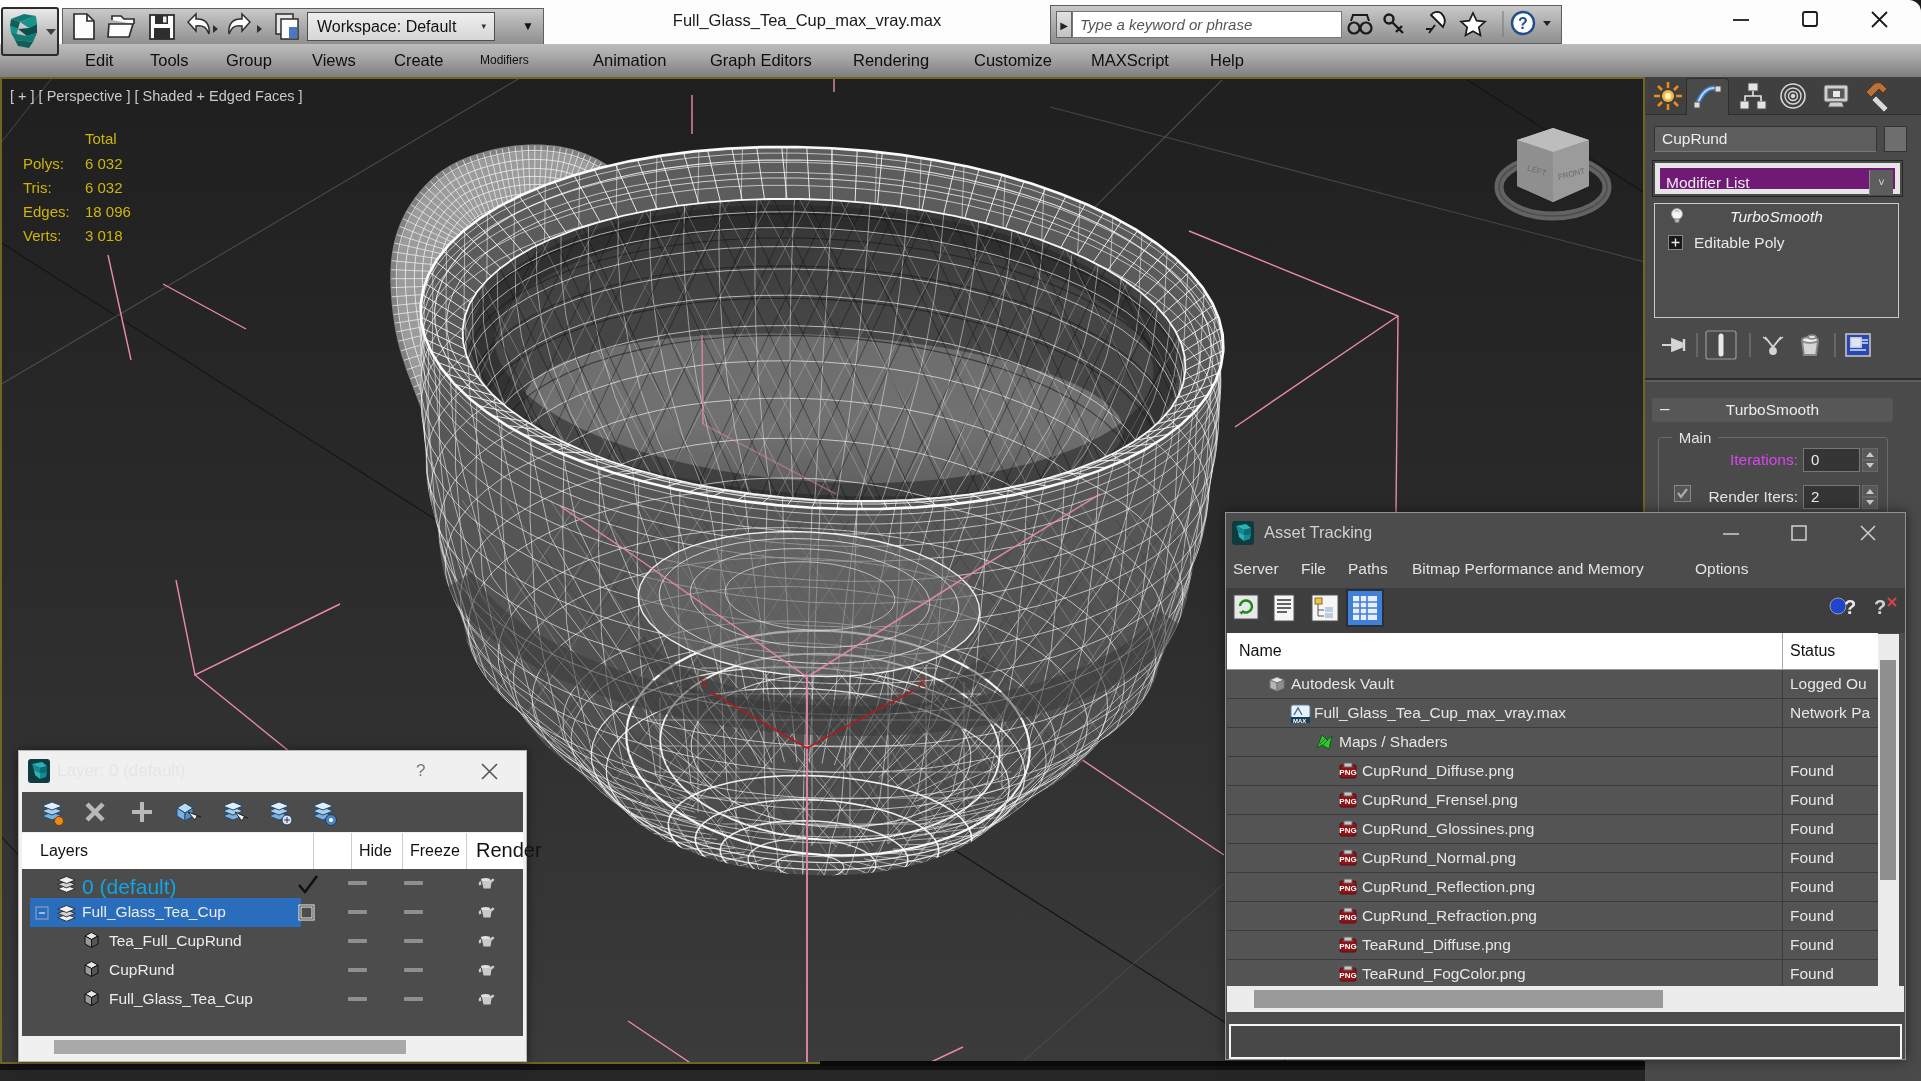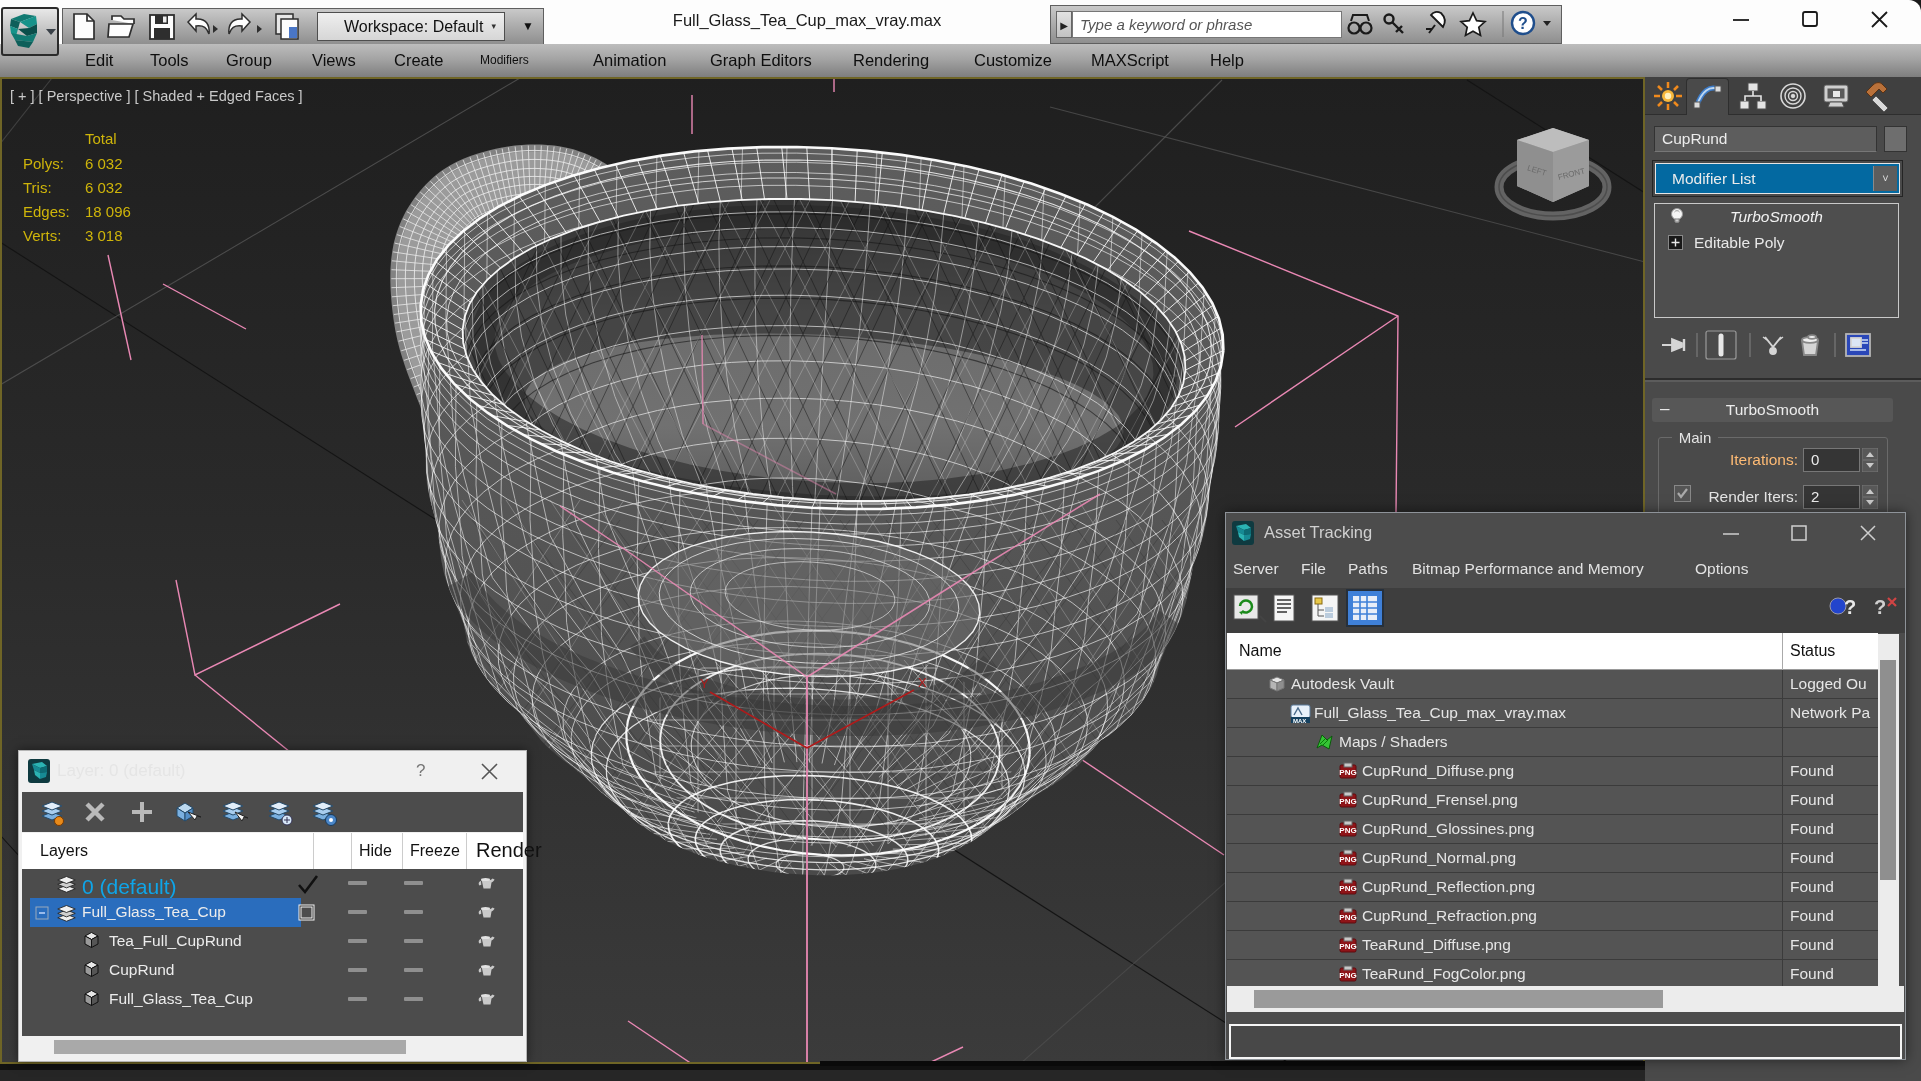--- a/index.html
+++ b/index.html
@@ -564,21 +564,21 @@
     <rect x="101" y="8.5" width="3.5" height="6" fill="#eee"></rect>
     <rect x="92" y="20" width="16" height="11" fill="#2e2e2e"></rect>
     <path d="M126,14 l8,-8 v5 c10,-1 14,6 13,15 c-2,-6 -5,-9 -13,-8 v5 z" fill="#fdfdfd" stroke="#2e2e2e" stroke-width="1.5"></path>
     <path d="M151,17 l5,4 l-5,4 z" fill="#2e2e2e"></path>
     <path d="M188,14 l-8,-8 v5 c-10,-1 -14,6 -13,15 c2,-6 5,-9 13,-8 v5 z" fill="#fdfdfd" stroke="#2e2e2e" stroke-width="1.5"></path>
     <path d="M195,17 l5,4 l-5,4 z" fill="#2e2e2e"></path>
     <rect x="214" y="6" width="17" height="20" fill="#e8e8e8" stroke="#2e2e2e" stroke-width="1.5"></rect>
     <rect x="219" y="11" width="17" height="20" fill="#fdfdfd" stroke="#2e2e2e" stroke-width="1.5"></rect>
     <rect x="227" y="19" width="8" height="11" fill="#4a76c6"></rect>
   </svg>
-<div class="abs" style="left:317px;top:12px;width:188px;height:29px;background:linear-gradient(#efefef,#d6d6d6);border:1px solid #4e4e4e;color:#111;font-size:16px;line-height:27px;padding-left:26px">Workspace: Default<span style="position:absolute;right:8px;top:0px;font-size:9px;color:#333">▾</span></div>
+<div class="abs" style="left:307px;top:12px;width:188px;height:29px;background:linear-gradient(#efefef,#d6d6d6);border:1px solid #4e4e4e;color:#111;font-size:16px;line-height:27px;padding-left:9px">Workspace: Default<span style="position:absolute;right:8px;top:0px;font-size:9px;color:#333">▾</span></div>
 <div class="abs" style="left:516px;top:12px;width:24px;height:29px;color:#111;font-size:12px;text-align:center;line-height:29px">▼</div>
 <div class="abs" style="left:490px;top:0;width:634px;height:44px;color:#1a1a1a;font-size:16.5px;text-align:center;line-height:40px">Full_Glass_Tea_Cup_max_vray.max</div>
 <div class="abs" style="left:1050px;top:5px;width:512px;height:39px;background:linear-gradient(#c9c9c9,#ababab 50%,#8f8f8f);border:1px solid #5f5f5f"></div>
 <div class="abs" style="left:1056px;top:11px;width:16px;height:27px;background:linear-gradient(#e2e2e2,#c2c2c2);border:1px solid #666;font-size:10px;color:#222;text-align:center;line-height:27px">▶</div>
 <div class="abs" style="left:1072px;top:11px;width:270px;height:27px;background:#fff;border:1px solid #777;color:#555;font-size:15px;font-style:italic;line-height:25px;padding-left:7px">Type a keyword or phrase</div>
 <svg class="abs" style="left:1345px;top:10px" width="210" height="30" viewBox="0 0 210 30">
     <circle cx="9" cy="18" r="5.5" fill="none" stroke="#1a1a1a" stroke-width="2.2"></circle>
     <circle cx="21" cy="18" r="5.5" fill="none" stroke="#1a1a1a" stroke-width="2.2"></circle>
     <path d="M6,11 l2,-6 h14 l2,6" stroke="#1a1a1a" stroke-width="2" fill="none"></path>
     <circle cx="44" cy="9" r="4.5" fill="none" stroke="#1a1a1a" stroke-width="2.4"></circle>
@@ -649,21 +649,21 @@
       <rect x="-3" y="-5" width="7" height="6" fill="#e8e8e8"></rect>
     </g>
     <g transform="translate(233,17)">
       <path d="M-12,-4 l7,-7 c3,-3 7,-3 9,-1 l5,5 -4,4 -4,-4 -8,8 z" fill="#b9713a" stroke="#5a3214"></path>
       <path d="M-2,0 l12,12 -4,4 -12,-12 z" fill="#d9d9d9" stroke="#555"></path>
     </g>
   </svg>
 <div class="abs" style="left:1654px;top:126px;width:223px;height:26px;background:#5d5d5d;border:1px solid #333;border-bottom-color:#777;color:#ececec;font-size:15.5px;line-height:24px;padding-left:7px">CupRund</div>
 <div class="abs" style="left:1884px;top:126px;width:23px;height:26px;background:#6e6e6e;border:1px solid #333"></div>
 <div class="abs" style="left:1652px;top:160px;width:251px;height:37px;background:#4a4a4a;border:1px solid #242424;padding:2px">
-    <div style="width:100%;height:100%;background:#0369a1;border:1px solid #e5e5e5;color:#ececec;font-size:15.5px;line-height:29px;padding-left:16px;position:relative">Modifier List<span style="position:absolute;right:2px;top:2px;width:24px;height:25px;background:#5d5d5d;border-left:1px solid #8a8a8a;text-align:center;color:#ddd;font-size:11px;line-height:25px">˅</span></div>
+    <div style="width:100%;height:100%;background:#701a75;border:5px solid #e5e5e5;color:#ececec;font-size:15.5px;line-height:29px;padding-left:6px;position:relative">Modifier List<span style="position:absolute;right:2px;top:2px;width:24px;height:25px;background:#5d5d5d;border-left:1px solid #8a8a8a;text-align:center;color:#ddd;font-size:11px;line-height:25px">˅</span></div>
   </div>
 <div class="abs" style="left:1654px;top:203px;width:245px;height:115px;background:#4e4e4e;border:1px solid #c9c9c9">
     <div style="height:26px;position:relative;color:#f2f2f2;font-size:15.5px;font-style:italic;text-align:center;line-height:26px"><svg style="position:absolute;left:14px;top:3px" width="16" height="20" viewBox="0 0 16 20">
         <circle cx="8" cy="7" r="5.5" fill="#f5f5f5" stroke="#999"></circle>
         <path d="M6,12 h4 v3 h-4 z M6.5,15.5 h3" stroke="#888" fill="#ccc"></path>
         <path d="M5.5,5 a3,3 0 0 1 5,0" fill="none" stroke="#999"></path>
       </svg>TurboSmooth</div>
     <div style="height:26px;position:relative;color:#e8e8e8;font-size:15.5px;line-height:26px;padding-left:39px"><svg style="position:absolute;left:13px;top:5px" width="15" height="15" viewBox="0 0 15 15">
         <rect x="0.5" y="0.5" width="14" height="14" fill="#181818" stroke="#888"></rect>
         <path d="M3.5,7.5 h8 M7.5,3.5 v8" stroke="#e8e8e8" stroke-width="1.4"></path>
@@ -688,21 +688,21 @@
       <rect x="201" y="10" width="10" height="9" fill="#dce6f5"></rect>
       <path d="M212,12 h6 M212,15 h6 M200,22 h16" stroke="#cfe0f8" stroke-width="1.6"></path>
     </g>
   </svg>
 <div class="abs" style="left:1645px;top:378px;width:276px;height:2px;background:#2c2c2c"></div>
 <div class="abs" style="left:1645px;top:380px;width:276px;height:2px;background:#5c5c5c"></div>
 <div class="abs" style="left:1652px;top:398px;width:241px;height:24px;background:#575757;border-radius:3px;color:#ececec;font-size:15.5px;text-align:center;line-height:23px">TurboSmooth</div>
 <div class="abs" style="left:1660px;top:398px;width:14px;height:24px;color:#ececec;font-size:17px;line-height:22px">–</div>
 <div class="abs" style="left:1658px;top:437px;width:230px;height:200px;border:1px solid #6a6a6a;border-radius:3px"></div>
 <div class="abs" style="left:1672px;top:429px;width:46px;height:16px;background:#4a4a4a;color:#e4e4e4;font-size:15px;text-align:center">Main</div>
-<div class="abs" style="left:1690px;top:450px;width:108px;height:20px;color:#fdba74;font-size:15.5px;text-align:right;line-height:20px">Iterations:</div>
+<div class="abs" style="left:1690px;top:450px;width:108px;height:20px;color:#d946ef;font-size:15.5px;text-align:right;line-height:20px">Iterations:</div>
 <div class="abs" style="left:1803px;top:448px;width:57px;height:24px;background:#353535;border:1px solid #777;color:#ececec;font-size:15px;line-height:22px;padding-left:7px">0</div>
 <svg class="abs" style="left:1862px;top:448px" width="16" height="24" viewBox="0 0 16 24">
     <rect x="0" y="0" width="16" height="24" fill="#585858" stroke="#777" stroke-width="1"></rect>
     <path d="M8,4 l4,5 h-8 z M8,20 l4,-5 h-8 z" fill="#c9c9c9"></path>
     <path d="M1,12 h14" stroke="#777"></path>
   </svg>
 <div class="abs" style="left:1674px;top:485px;width:17px;height:17px;background:#555;border:1px solid #888"><svg width="15" height="15">
       <path d="M3,7 l3,4 l6,-8" stroke="#aaa" stroke-width="2.2" fill="none"></path>
     </svg></div>
 <div class="abs" style="left:1690px;top:487px;width:108px;height:20px;color:#e4e4e4;font-size:15.5px;text-align:right;line-height:20px">Render Iters:</div>

